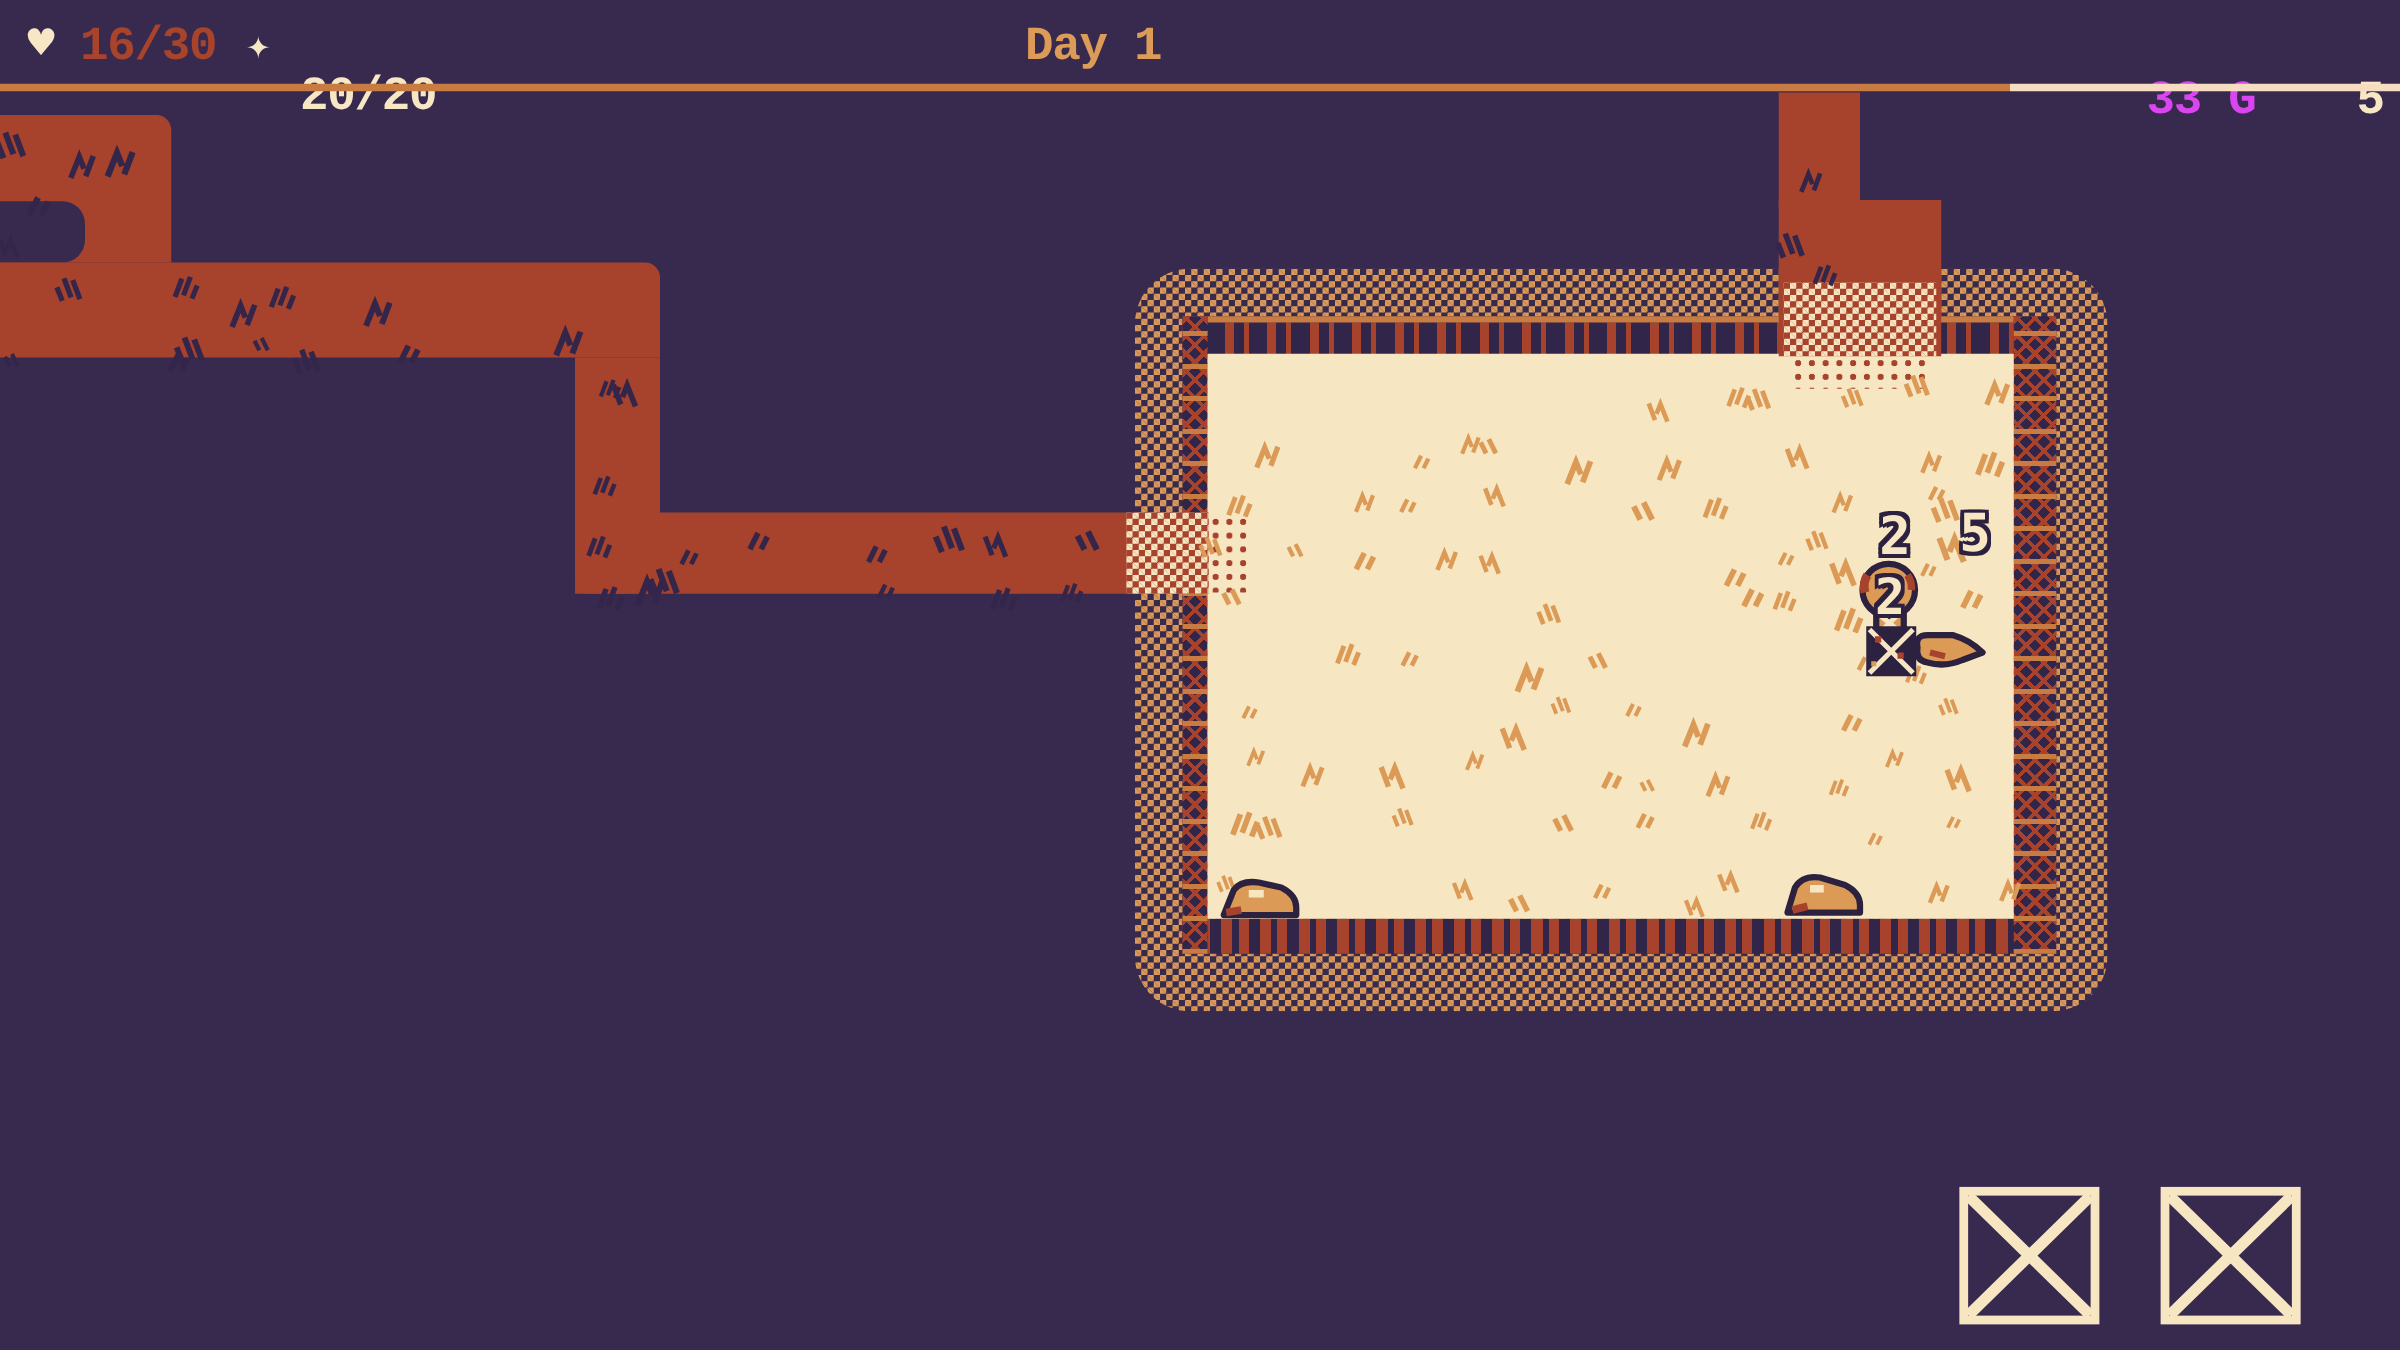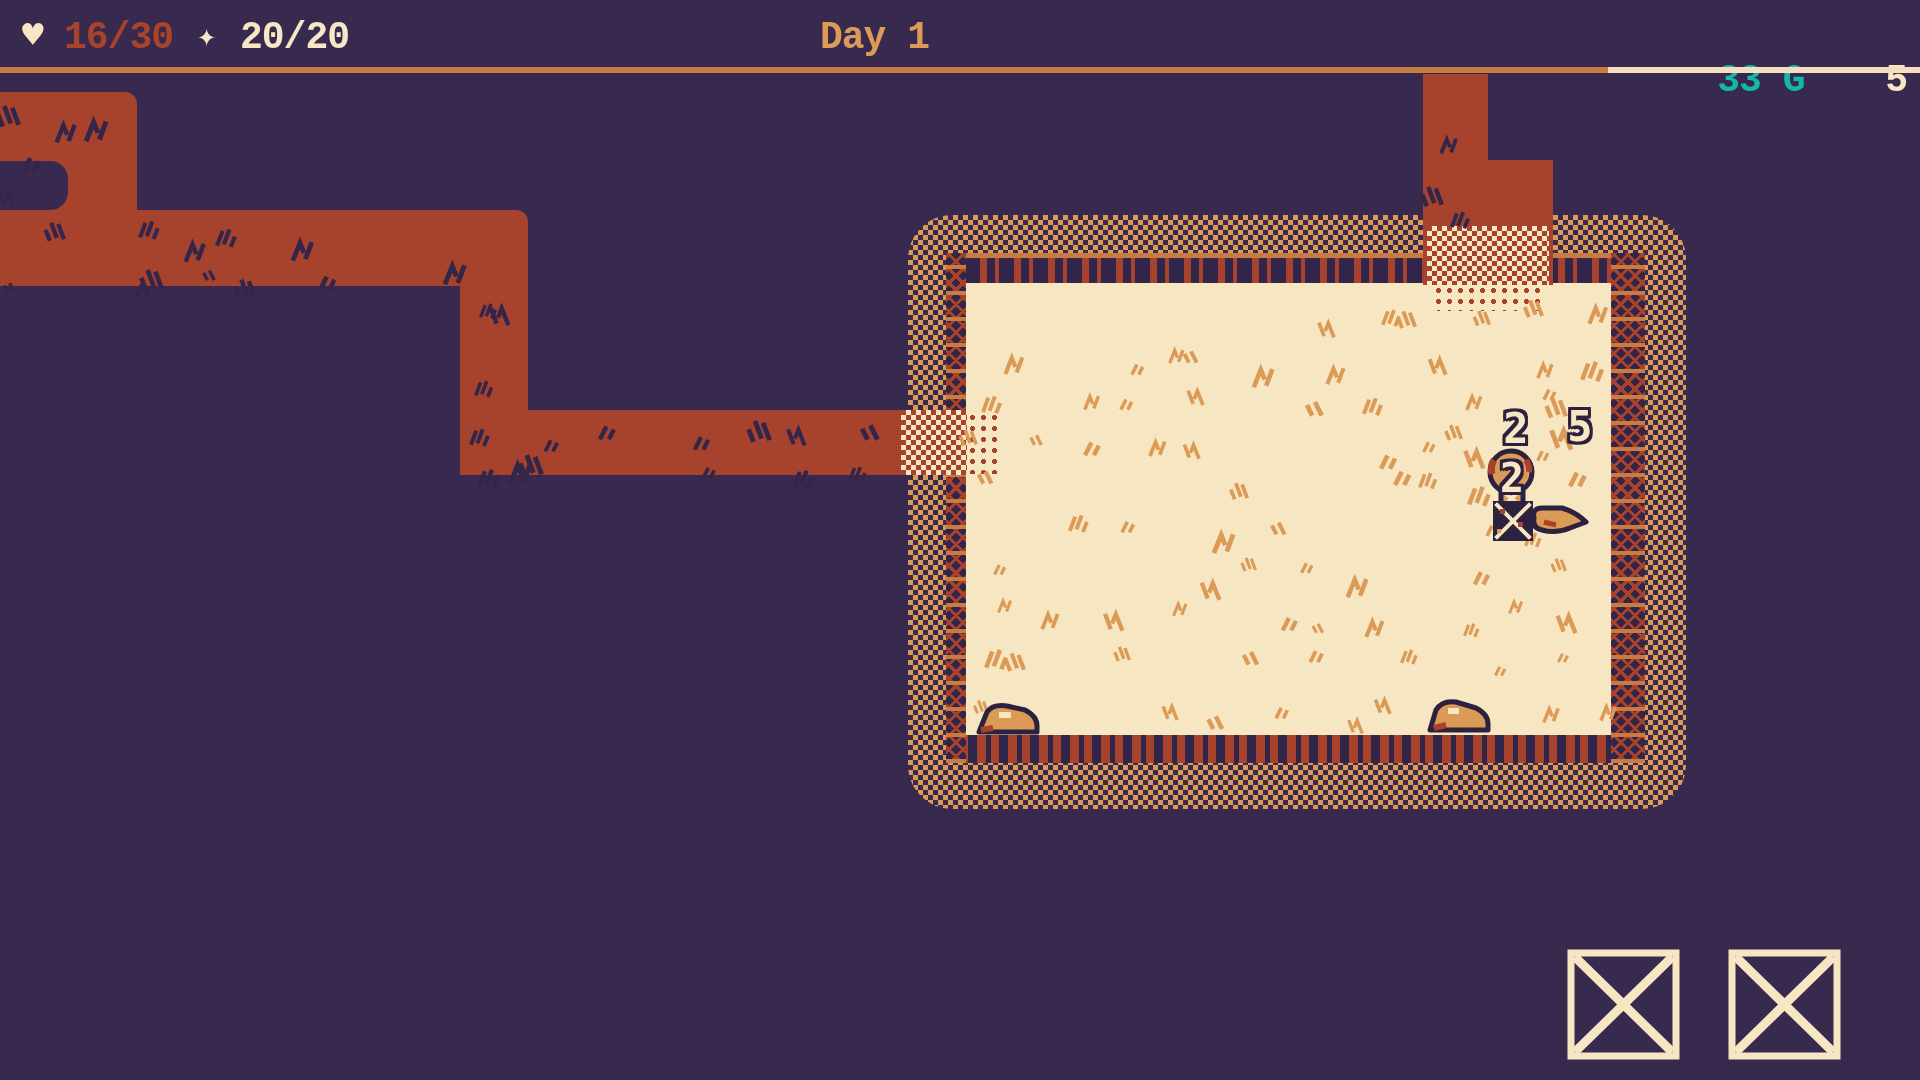--- a/index.html
+++ b/index.html
@@ -238,23 +238,23 @@
     <path d="M16 22 L28 25" stroke="#a7422d" stroke-width="5"></path>
   </svg>
 
   <div class="pix-num" style="left:1494px;top:408px;">2</div>
   <div class="pix-num" style="left:1558px;top:406px;">5</div>
   <div class="pix-num" style="left:1490px;top:458px;font-size:40px;">2</div>
 
   <div class="hud-icon" style="left:22px;top:17px;font-size:36px;color:#f8e7c5;">♥</div>
   <div class="hud-text" style="left:64px;color:#a8432c;">16/30</div>
   <div class="hud-icon" style="left:197px;top:19px;font-size:32px;color:#f8e7c5;">✦</div>
-  <div class="hud-text" style="left:240px;color:#f8e7c5;">20/20</div>
+  <div class="hud-text" style="left:240px;color:#f8e7c5;margin-top:40px;">20/20</div>
   <div class="hud-text" style="left:820px;width:160px;color:#dd9b58;">Day 1</div>
-  <div class="hud-text" style="left:1630px;color:#14b8a6;">
+  <div class="hud-text" style="left:1630px;color:#d946ef;">
     <span>33</span><span> </span><span>G</span>
   </div>
   <div class="hud-text" style="left:1798px;color:#f8e7c5;">
     <span>5</span><span> </span><span>TP</span>
   </div>
   <div class="underline" style="left:0;width:1608px;background:#c87c41;"></div>
   <div class="underline" style="left:1608px;width:312px;background:#f6ddc1;"></div>
 
   <div class="slot" style="left:1567px;top:949px;">
     <svg width="113" height="111" viewBox="0 0 113 111">

